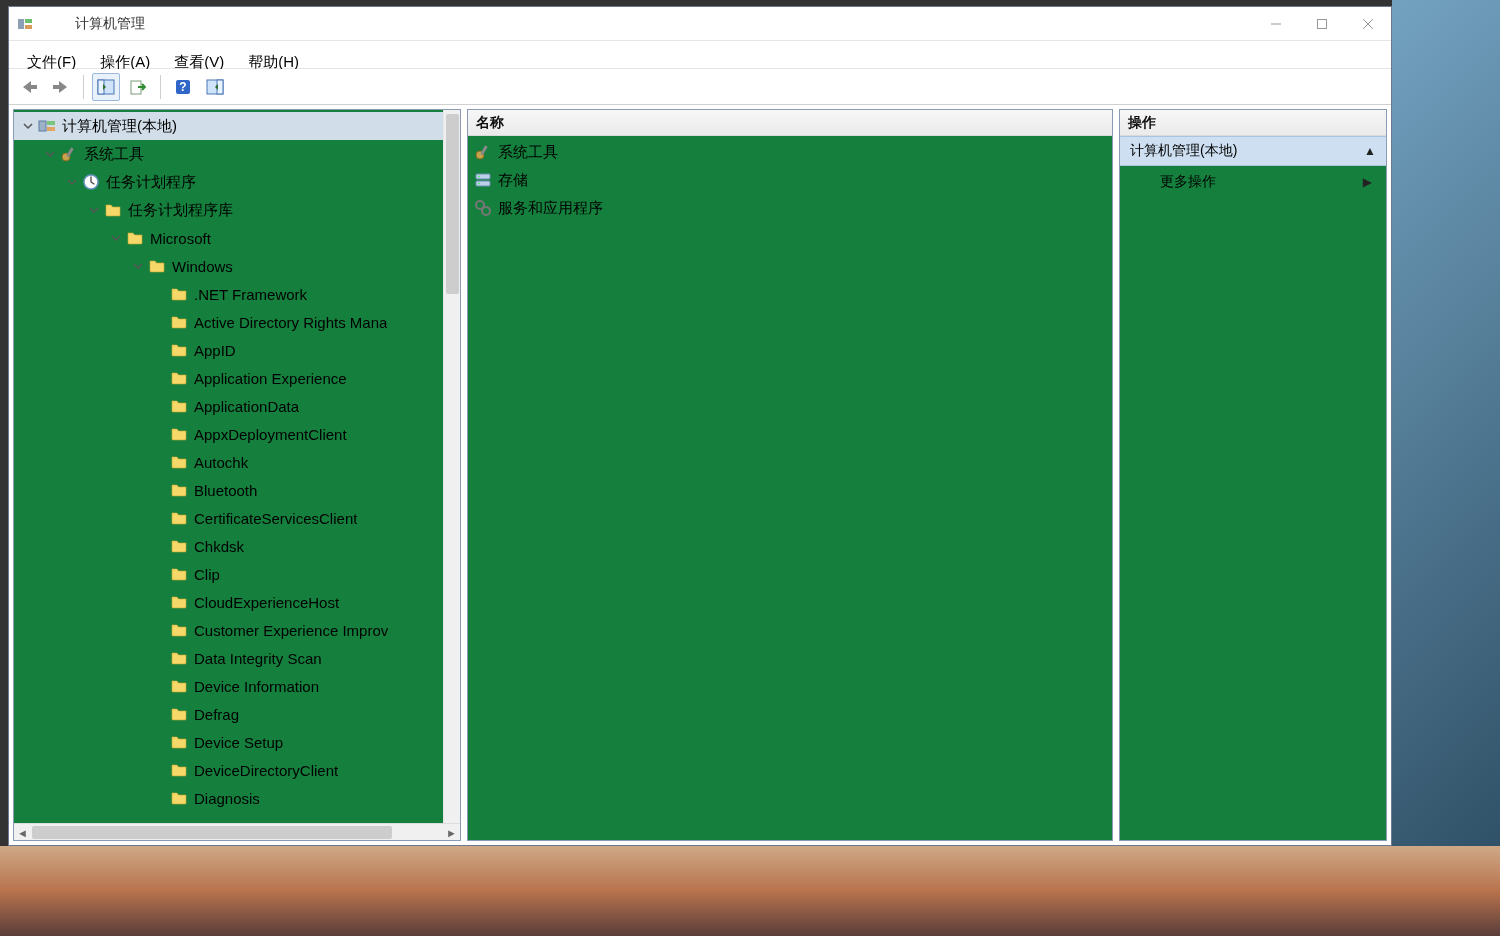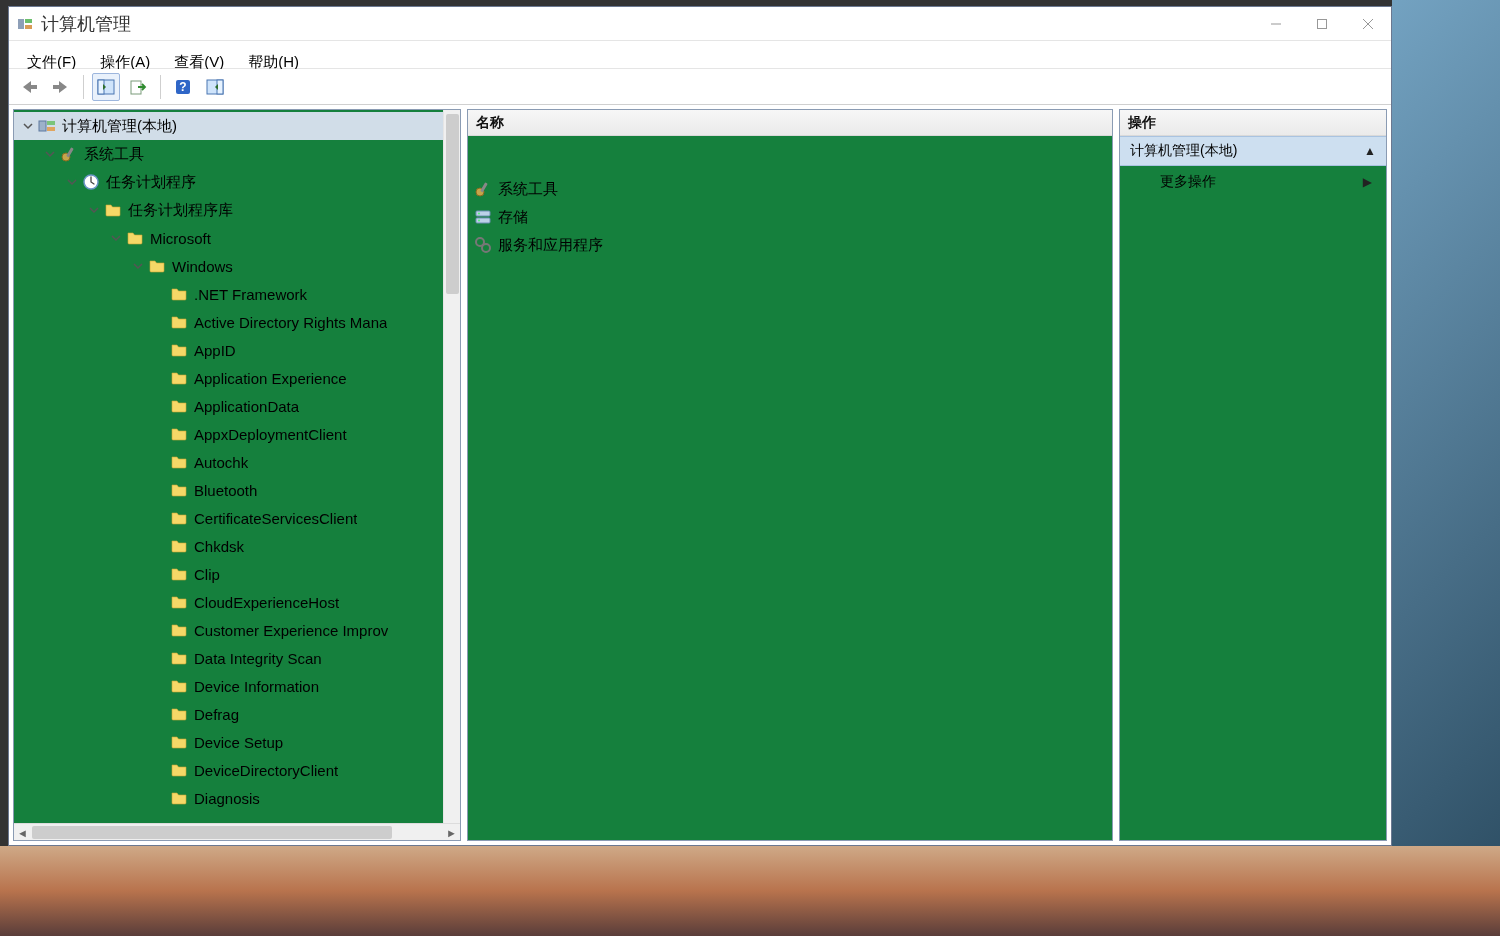--- a/index.html
+++ b/index.html
@@ -35,22 +35,23 @@
       border-bottom: 1px solid #e5e5e5;
     }
     .titlebar .app-icon {
       width: 16px;
       height: 16px;
       margin: 0 8px 0 8px;
       display: inline-block;
     }
     .titlebar .title {
       flex: 1;
-      font-size: 18px;
+      font-size: 14px;
       color: #333;
+      margin-left: 34px;
     }
     .win-controls {
       display: flex;
     }
     .win-btn {
       width: 46px;
       height: 34px;
       display: flex;
       align-items: center;
       justify-content: center;
@@ -118,21 +119,20 @@
       background: #15803d;
       display: flex;
       flex-direction: column;
       position: relative;
     }
     .panel-left {
       width: 448px;
     }
     .panel-center {
       flex: 1;
-      gap: 37px;
     }
     .panel-right {
       width: 268px;
       text-align: right;
     }
     .panel-header {
       height: 26px;
       background: linear-gradient(#f7f7f7, #eaeaea);
       border-bottom: 1px solid #d9d9d9;
       display: flex;

